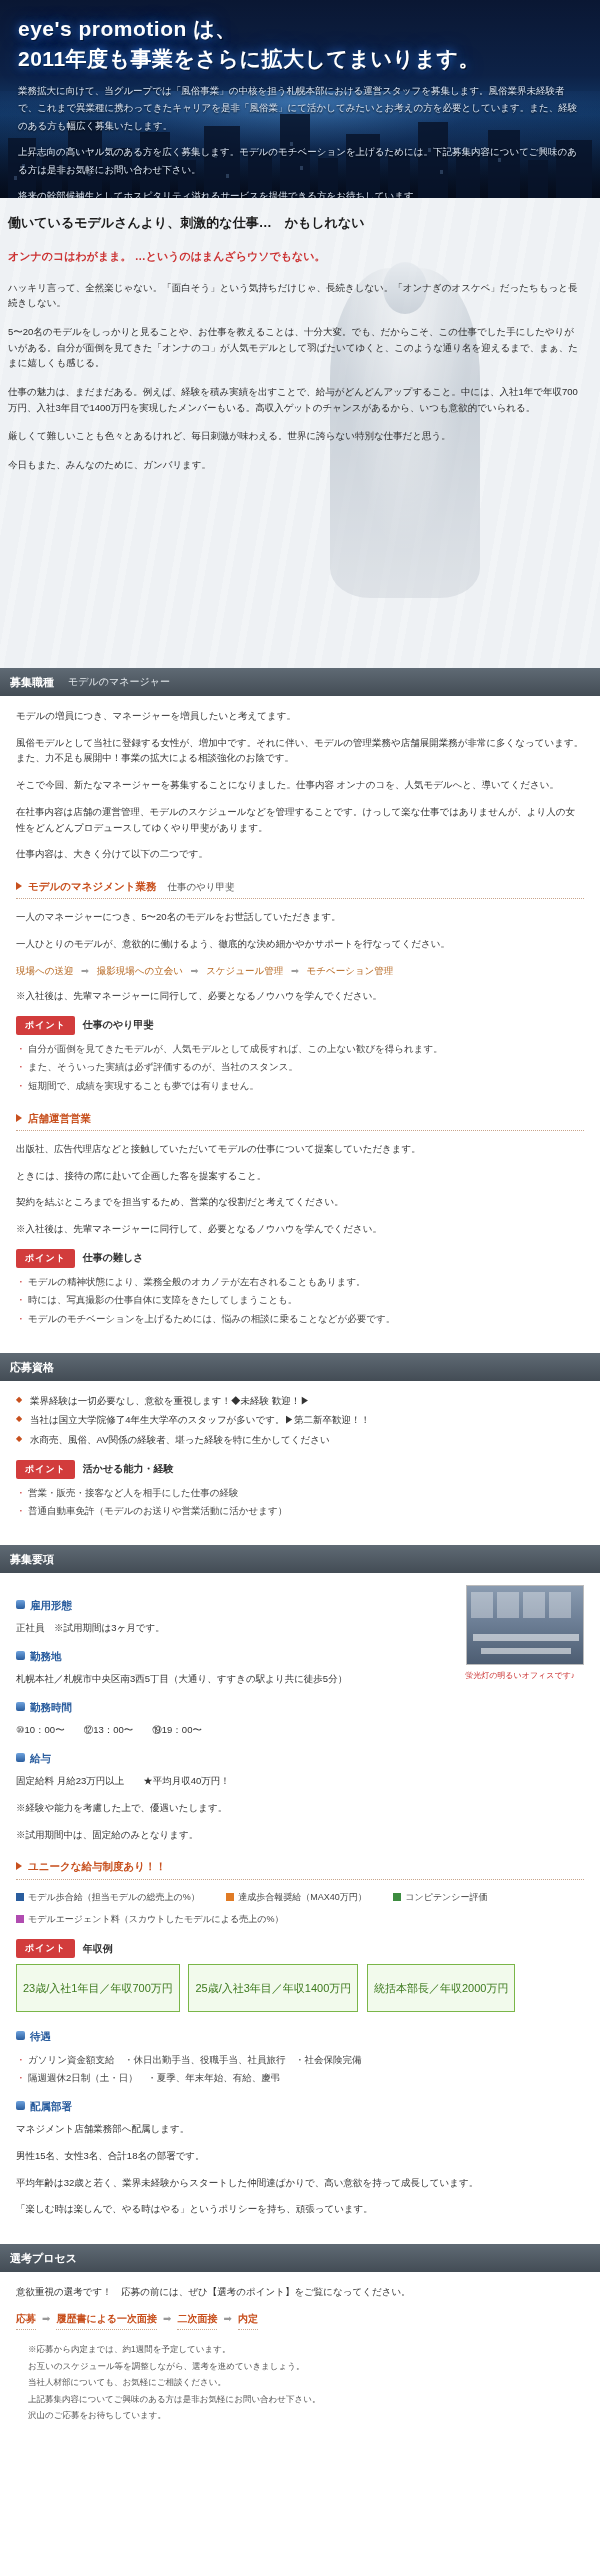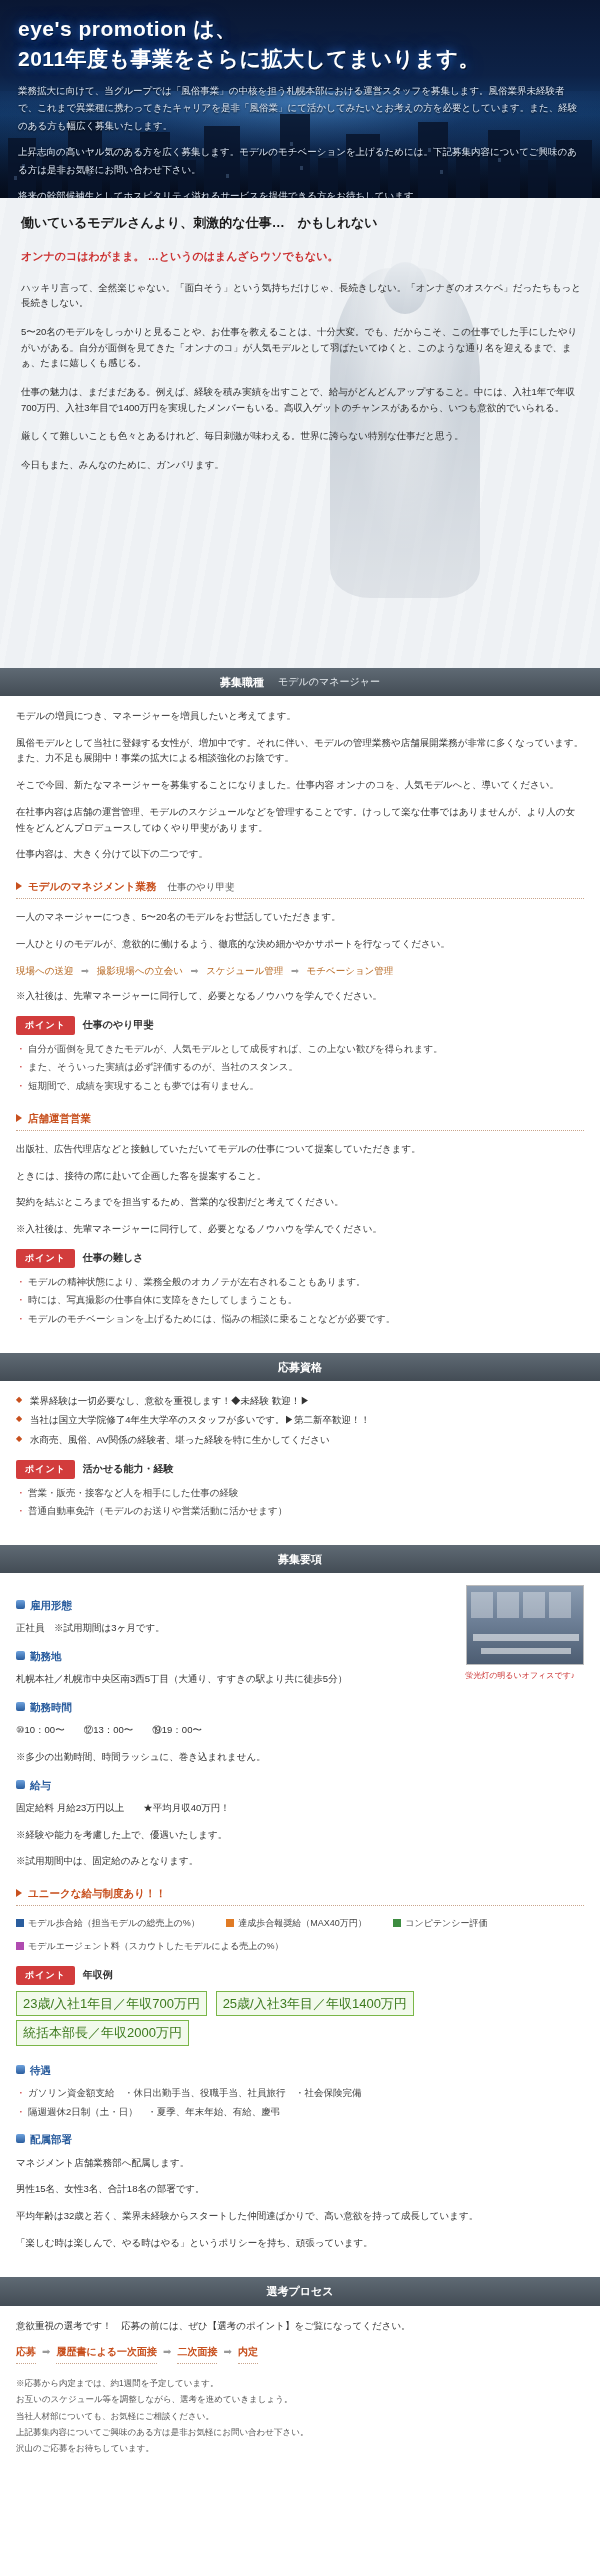--- a/index.html
+++ b/index.html
@@ -50,21 +50,21 @@
     color:#dbe6f5;
     font-size:9.5px;
     line-height:1.85;
     text-shadow:0 1px 2px rgba(0,0,0,.9);
   }
   .hero-body p { margin:0 0 9px 0; }
 
   
   .modelsec {
     position:relative;
-    padding:14px 18px 18px 21px;
+    padding:14px 18px 18px 8px;
     background:#eef1f4;
     overflow:hidden;
     min-height:470px;
   }
   .modelsec .silh {
     position:absolute; right:120px; top:70px;
     width:150px; height:330px;
     background:
       radial-gradient(ellipse at 50% 8%, rgba(255,255,255,.75) 0%, rgba(255,255,255,0) 60%),
       linear-gradient(to bottom, #cfd6dd 0%, #b9c2cc 40%, #d6dbe1 100%);
@@ -89,21 +89,21 @@
   .msub {
     font-size:11px; font-weight:bold; color:#c33; margin:0 0 14px 0;
   }
   .modelsec p { margin:0 0 13px 0; color:#2c2c2c; }
 
   
   .secbar {
     background:linear-gradient(to bottom,#5f6a74,#434c55);
     color:#fff; font-weight:bold; font-size:11px;
     padding:5px 10px;
-    display:flex; align-items:center; gap:14px;justify-content:center;
+    display:flex; align-items:center; gap:14px;
   }
   .secbar .sub { font-weight:normal; font-size:10px; color:#e6ebef; }
   .secbody { padding:12px 16px 16px 16px; background:#fff; }
   .secbody p { margin:0 0 11px 0; }
 
   .catline {
     color:#c8501e; font-weight:bold; font-size:10.5px;
     border-bottom:1px dotted #c9a58c;
     padding:0 0 3px 12px;
     margin:16px 0 10px 0;
@@ -150,38 +150,38 @@
   .photo {
     width:118px; height:80px; float:right; margin:0 0 4px 10px;
     background:linear-gradient(to bottom,#8a9bb0 0%,#6d7f96 45%,#4d5d72 100%);
     border:1px solid #bbb; position:relative; overflow:hidden;
   }
   .photo .pwin { position:absolute; background:rgba(255,255,255,.35); }
   .photo .pdesk { position:absolute; background:rgba(255,255,255,.55); }
   .photocap { clear:right; float:right; width:128px; text-align:center; font-size:8px; color:#c33; }
   .greenbox {
     display:inline-block; border:1px solid #7ab648; color:#3d7a1e;
-    padding:1px 6px; margin:0 6px 4px 0; font-size:13px; background:#f2faec;
+    padding:14px 6px; margin:0 6px 4px 0; font-size:11px; background:#f2faec;
   }
   .legend { margin:8px 0; font-size:9px; color:#444; }
   .legend span { margin-right:12px; }
   .sq { display:inline-block; width:8px; height:8px; margin-right:4px; vertical-align:-1px; }
 
   
   .processflow {
     display:flex; align-items:flex-start; gap:6px; flex-wrap:wrap;
     margin:10px 0 12px 0; font-size:10px; color:#c8501e; font-weight:bold;
   }
   .processflow .step {
     border-bottom:1px dotted #c9a58c; padding-bottom:2px;
   }
   .processflow .ar { color:#999; font-weight:normal; }
 
   .footnote { font-size:8.5px; color:#555; line-height:1.7; }
-  .footnote p { margin:0 0 2px 0; }
+  .footnote p { margin:0 0 2px 12px; }
 </style>
 </head>
 <body>
 
 <div class="page">
 
   <div class="hero">
     <div class="hero-glow"></div>
     <div class="hero-city">
       <div class="hero-bldg" style="left:8px;width:28px;height:60px;"></div>
@@ -331,21 +331,20 @@
     <div class="photocap">蛍光灯の明るいオフィスです♪</div>
 
     <div class="bluehead">雇用形態</div>
     <p>正社員　※試用期間は3ヶ月です。</p>
 
     <div class="bluehead">勤務地</div>
     <p>札幌本社／札幌市中央区南3西5丁目（大通り、すすきの駅より共に徒歩5分）</p>
 
     <div class="bluehead">勤務時間</div>
     <p>⑩10：00〜　　⑫13：00〜　　⑲19：00〜</p>
-    <p>※多少の出勤時間、時間ラッシュに、巻き込まれません。</p>
 
     <div class="bluehead">給与</div>
     <p>固定給料 月給23万円以上　　★平均月収40万円！</p>
     <p>※経験や能力を考慮した上で、優遇いたします。</p>
     <p>※試用期間中は、固定給のみとなります。</p>
 
     <div class="catline">ユニークな給与制度あり！！</div>
 
     <div class="legend">
       <span><i class="sq" style="background:#2a5d9e"></i><span>モデル歩合給（担当モデルの総売上の%）</span></span>

